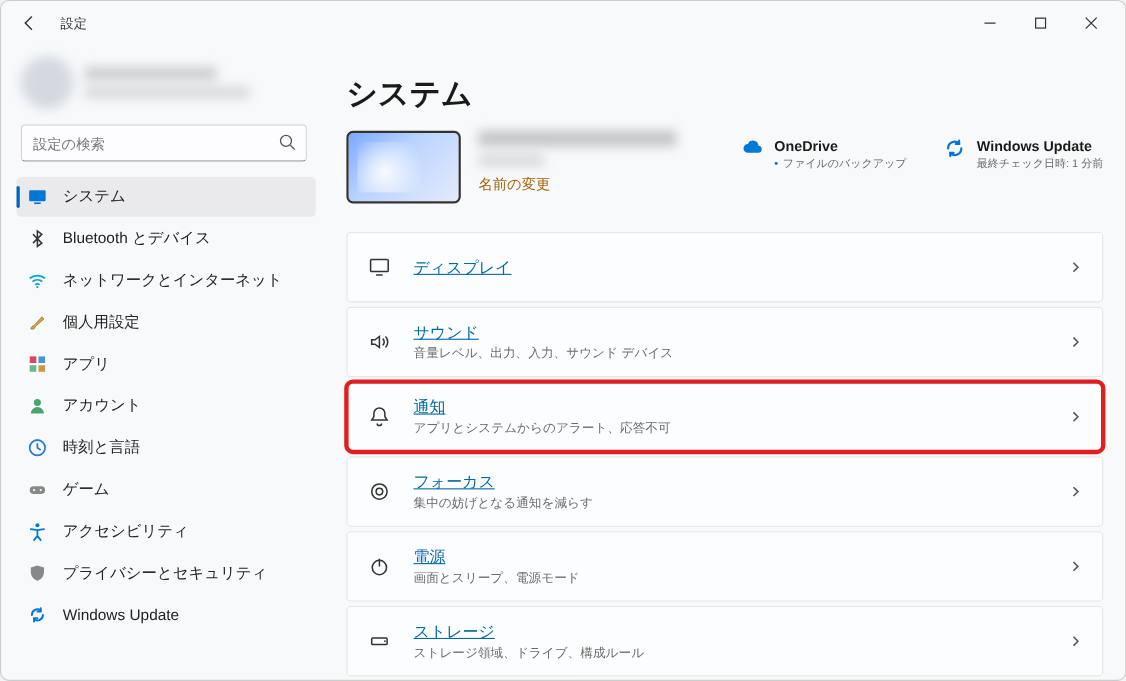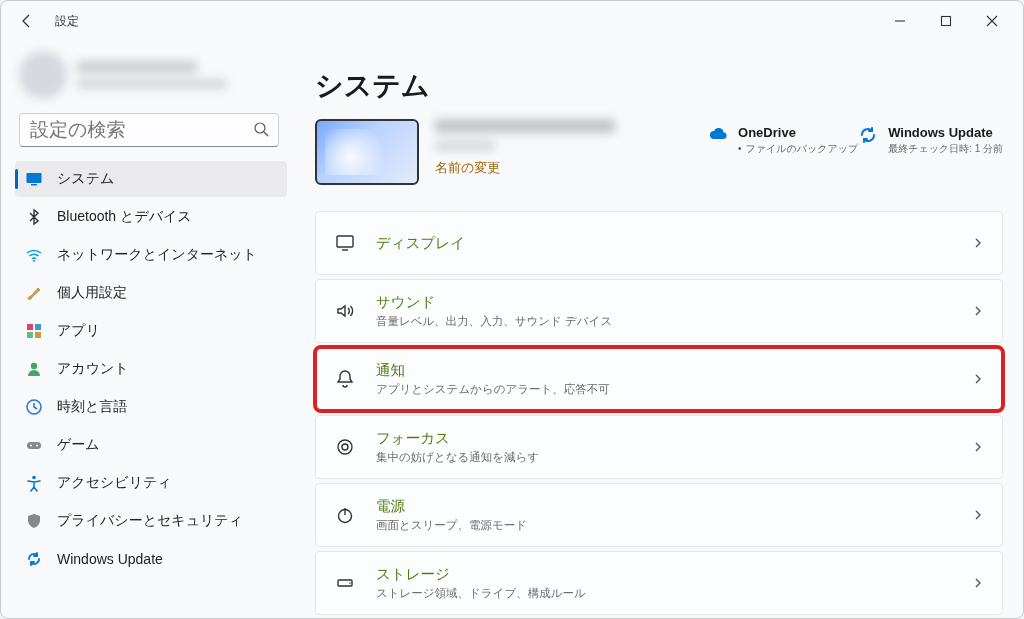--- a/index.html
+++ b/index.html
@@ -77,21 +77,21 @@
     position: relative;
   }
   .search input {
     width: 100%;
     height: 34px;
     border: 1px solid #d0d0d0;
     border-bottom: 1px solid #888;
     border-radius: 4px;
     padding: 0 30px 0 10px;
     background: #fdfdff;
-    font-size: 19px;
+    font-size: 13px;
     outline: none;
   }
   .search .sicon {
     position: absolute; right: 10px; top: 8px; color: #555;
   }
   .nav {
     display: flex; flex-direction: column; gap: 2px;
   }
   .nav-item {
     display: flex; align-items: center;
@@ -146,21 +146,21 @@
     position:absolute; inset:8px;
     background: radial-gradient(circle at 30% 60%, rgba(255,255,255,.9), rgba(255,255,255,0) 55%);
   }
   .hero-info { flex: 0 0 auto; }
   .hero-blur { filter: blur(5px); opacity: .55; }
   .hero-blur .a { width: 180px; height: 14px; background:#999; margin-bottom:8px; border-radius:2px;}
   .hero-blur .b { width: 60px; height: 10px; background:#bbb; border-radius:2px;}
   .rename { color: #a16207; font-size: 13px; margin-top: 8px; cursor: pointer; }
   .hero-right {
     margin-left: auto;
-    display: flex; 
+    display: flex; gap: 34px;
     padding-top: 6px;
     align-items: flex-end;
   }
   .pill {
     display: flex; gap: 10px; align-items: flex-start;
   }
   .pill .picon { width: 20px; height: 20px; }
   .pill .t1 { font-size: 13px; font-weight: 600; }
   .pill .t2 { font-size: 10px; color: #666; margin-top: 2px;}
   .pill .t2 .dot { color:#0067c0; margin-right:4px;}
@@ -170,21 +170,21 @@
     border: 1px solid #e6e6e8;
     border-radius: 4px;
     height: 64px;
     display: flex; align-items: center;
     padding: 0 18px;
     cursor: pointer;
     gap: 20px;
   }
   .card .cicon { width: 22px; display:flex; align-items:center; justify-content:center; color:#333;}
   .card .ctext { flex: 1; }
-  .card .ct1 { font-size: 14.5px; color:#4d7c0f; }
+  .card .ct1 { font-size: 14.5px; color:#0369a1;text-decoration:underline; }
   .card .ct2 { font-size: 11.5px; color: #6b6b6b; margin-top: 2px; }
   .card .chev { color: #555; }
   .card.highlight {
     outline: 4px solid #e02020;
     outline-offset: -2px;
     border-radius: 6px;
   }
   svg { display:block; }
 </style>
 </head>

